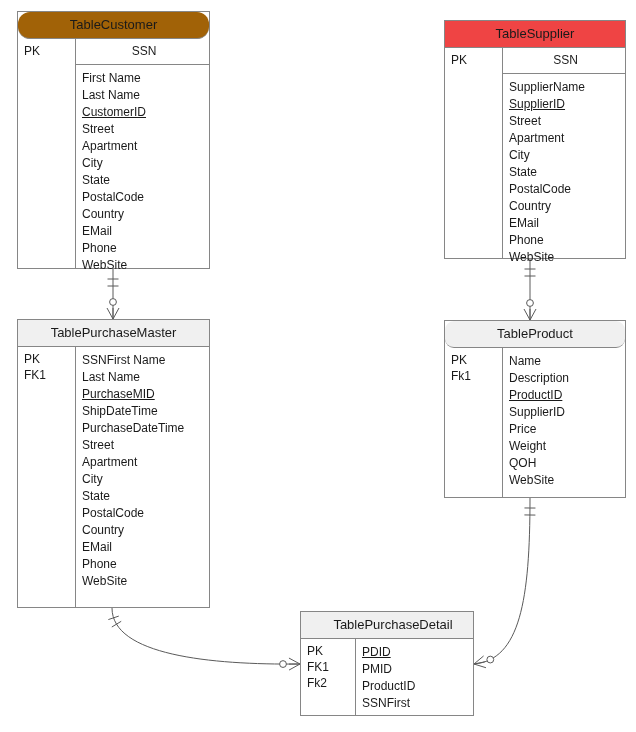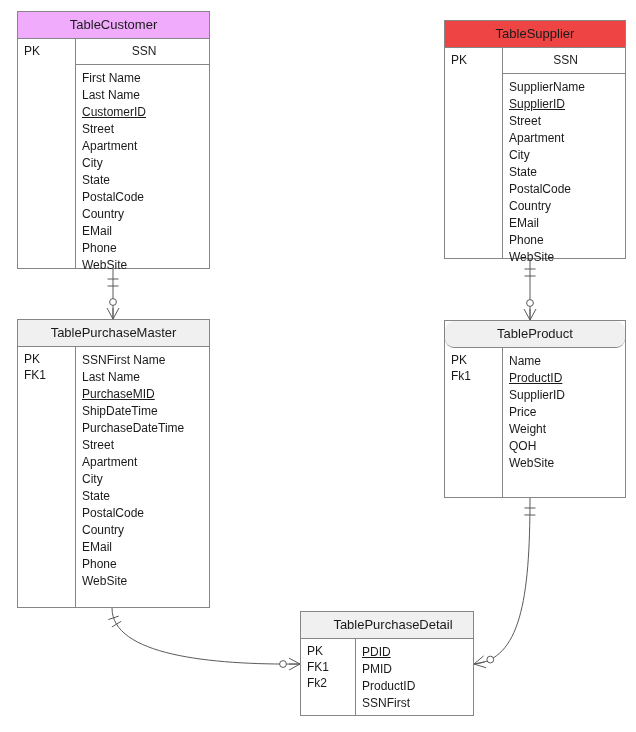--- a/index.html
+++ b/index.html
@@ -134,21 +134,21 @@
         <line x1="474" y1="664" x2="483.6059801261517" y2="655.9548060423642" stroke="#5a5a5a" stroke-width="1"></line>
         <line x1="474" y1="664" x2="485.9648019944638" y2="667.7206871990636" stroke="#5a5a5a" stroke-width="1"></line>
         <line x1="474" y1="664" x2="484.78539106030775" y2="661.8377466207139" stroke="#5a5a5a" stroke-width="1"></line>
         <circle cx="490.3063049316406" cy="659.564697265625" r="3.4" fill="#ffffff" stroke="#5a5a5a" stroke-width="1"></circle>
       </g>
     </g>
 </svg>
 
 <div id="entity-layer">
     <div class="entity" style="left: 17px; top: 11px; width: 193px; height: 258px; border-color: rgb(134, 134, 134);">
-      <div class="entity-header" style="background: #f0abfc; border-bottom-color: rgb(134, 134, 134);">TableCustomer</div>
+      <div class="entity-header" style="background: #a16207; border-bottom-color: rgb(134, 134, 134); border-radius: 12px;">TableCustomer</div>
       <div class="entity-body" style="height: 229px;">
         <div class="key-col" style="width: 58px; flex-basis: 58px; border-right-color: rgb(134, 134, 134);">
           <div class="key-line">PK</div>
         </div>
         <div class="attr-col">
           <div class="pk-zone ruled" style="border-bottom-color: rgb(134, 134, 134);">SSN</div>
           <div class="pad-top">
             <div class="attr-row"><span class="attr-line">First Name</span></div>
             <div class="attr-row"><span class="attr-line">Last Name</span></div>
             <div class="attr-row"><span class="attr-line underlined">CustomerID</span></div>
@@ -219,20 +219,21 @@
     <div class="entity" style="left: 444px; top: 320px; width: 182px; height: 178px; border-color: rgb(134, 134, 134);">
       <div class="entity-header" style="background: rgb(240, 240, 240); border-bottom-color: rgb(134, 134, 134); border-radius: 9px;">TableProduct</div>
       <div class="entity-body" style="height: 149px;">
         <div class="key-col" style="width: 58px; flex-basis: 58px; border-right-color: rgb(134, 134, 134);">
           <div class="key-line">PK</div>
           <div class="key-line">Fk1</div>
         </div>
         <div class="attr-col">
           <div>
             <div class="attr-row"><span class="attr-line">Name</span></div>
+            <div class="attr-row"><span class="attr-line">Description</span></div>
             <div class="attr-row"><span class="attr-line underlined">ProductID</span></div>
             <div class="attr-row"><span class="attr-line">SupplierID</span></div>
             <div class="attr-row"><span class="attr-line">Price</span></div>
             <div class="attr-row"><span class="attr-line">Weight</span></div>
             <div class="attr-row"><span class="attr-line">QOH</span></div>
             <div class="attr-row"><span class="attr-line">WebSite</span></div>
           </div>
         </div>
       </div>
     </div>

